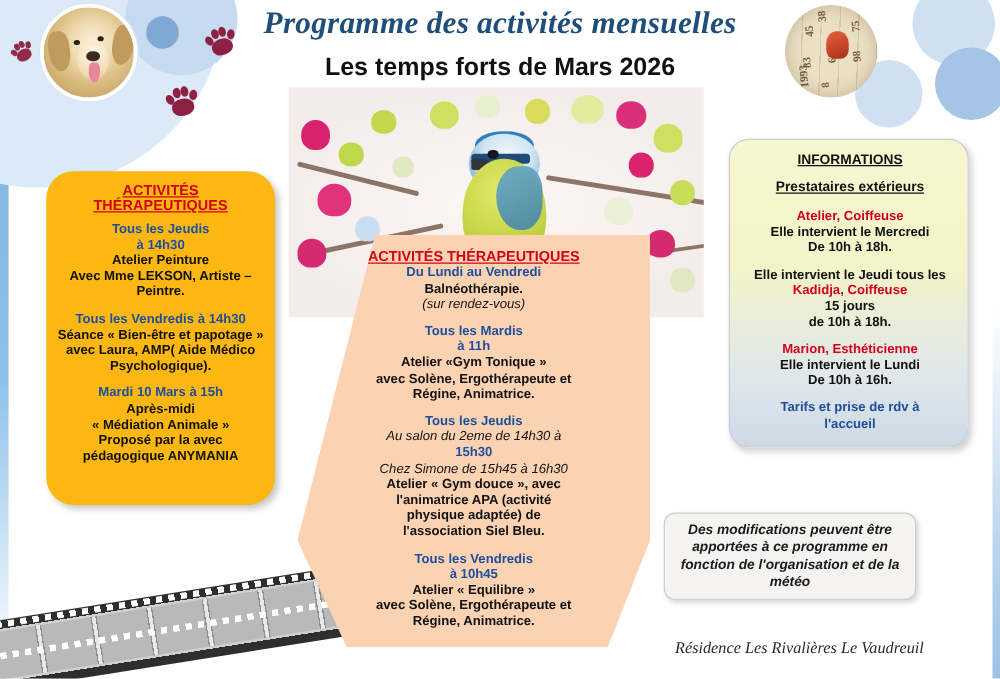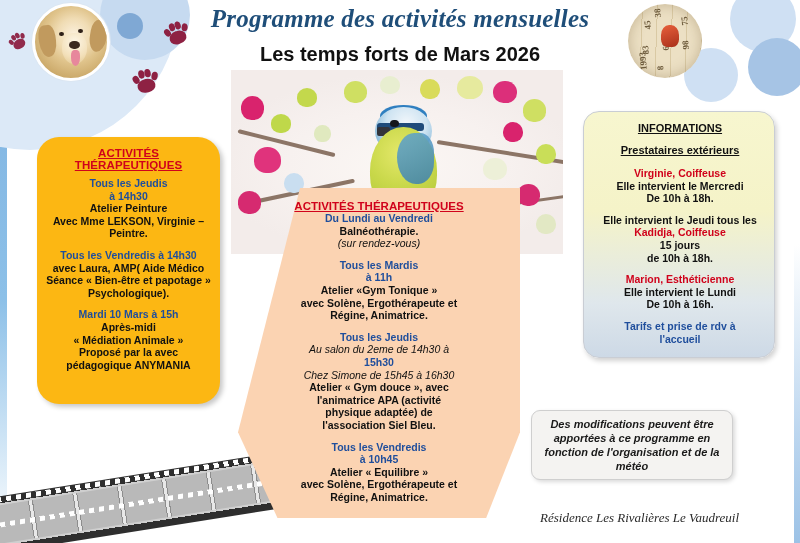--- a/index.html
+++ b/index.html
@@ -533,27 +533,27 @@
     
   </div>
 
   <div class="card-orange">
     <span class="h-red-u">ACTIVITÉS THÉRAPEUTIQUES</span>
     <div>
       <div class="blk">
         <span class="ln blue">Tous les Jeudis</span>
         <span class="ln blue">à 14h30</span>
         <span class="ln">Atelier Peinture</span>
-        <span class="ln">Avec Mme LEKSON, Virginie –</span>
+        <span class="ln">Avec Mme LEKSON, Artiste –</span>
         <span class="ln">Peintre.</span>
       </div>
       <div class="blk">
         <span class="ln blue">Tous les Vendredis à 14h30</span>
+        <span class="ln">Séance « Bien-être et papotage »</span>
         <span class="ln">avec Laura, AMP( Aide Médico</span>
-        <span class="ln">Séance « Bien-être et papotage »</span>
         <span class="ln">Psychologique).</span>
       </div>
       <div class="blk">
         <span class="ln blue">Mardi 10 Mars à 15h</span>
         <span class="ln">Après-midi</span>
         <span class="ln">« Médiation Animale »</span>
         <span class="ln">Proposé par la avec</span>
         <span class="ln">pédagogique ANYMANIA</span>
       </div>
     </div>
@@ -592,21 +592,21 @@
         <span class="ln">Régine, Animatrice.</span>
       </div>
     </div>
   </div>
 
   <div class="card-info">
     <span class="h-black-u" style="margin-bottom:10px;">INFORMATIONS</span>
     <span class="h-black-u" style="margin-bottom:11px;">Prestataires extérieurs</span>
 
     <div class="blk">
-      <span class="ln red">Virginie, Coiffeuse</span>
+      <span class="ln red">Atelier, Coiffeuse</span>
       <span class="ln">Elle intervient le Mercredi</span>
       <span class="ln">De 10h à 18h.</span>
     </div>
     <div class="blk">
       <span class="ln">Elle intervient le Jeudi tous les</span>
       <span class="ln red">Kadidja, Coiffeuse</span>
       <span class="ln">15 jours</span>
       <span class="ln">de 10h à 18h.</span>
     </div>
     <div class="blk">

